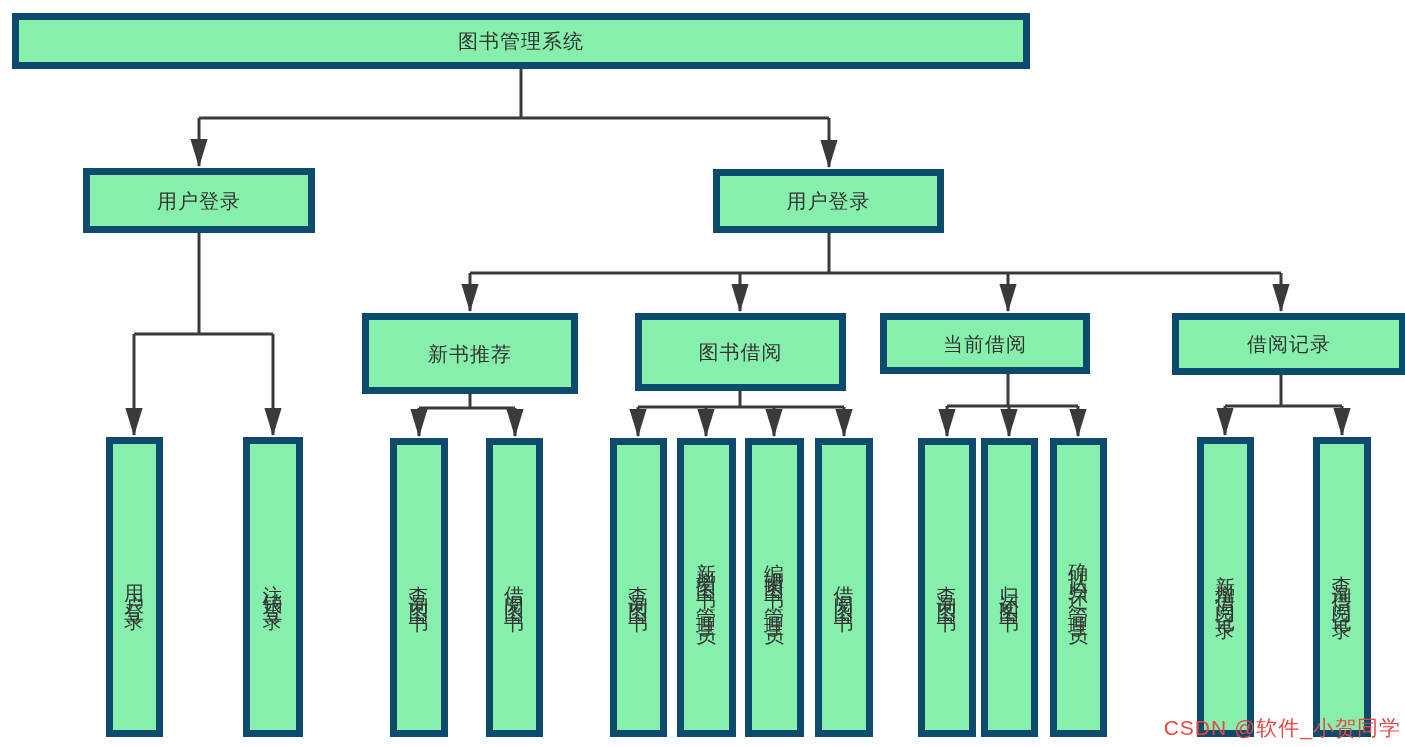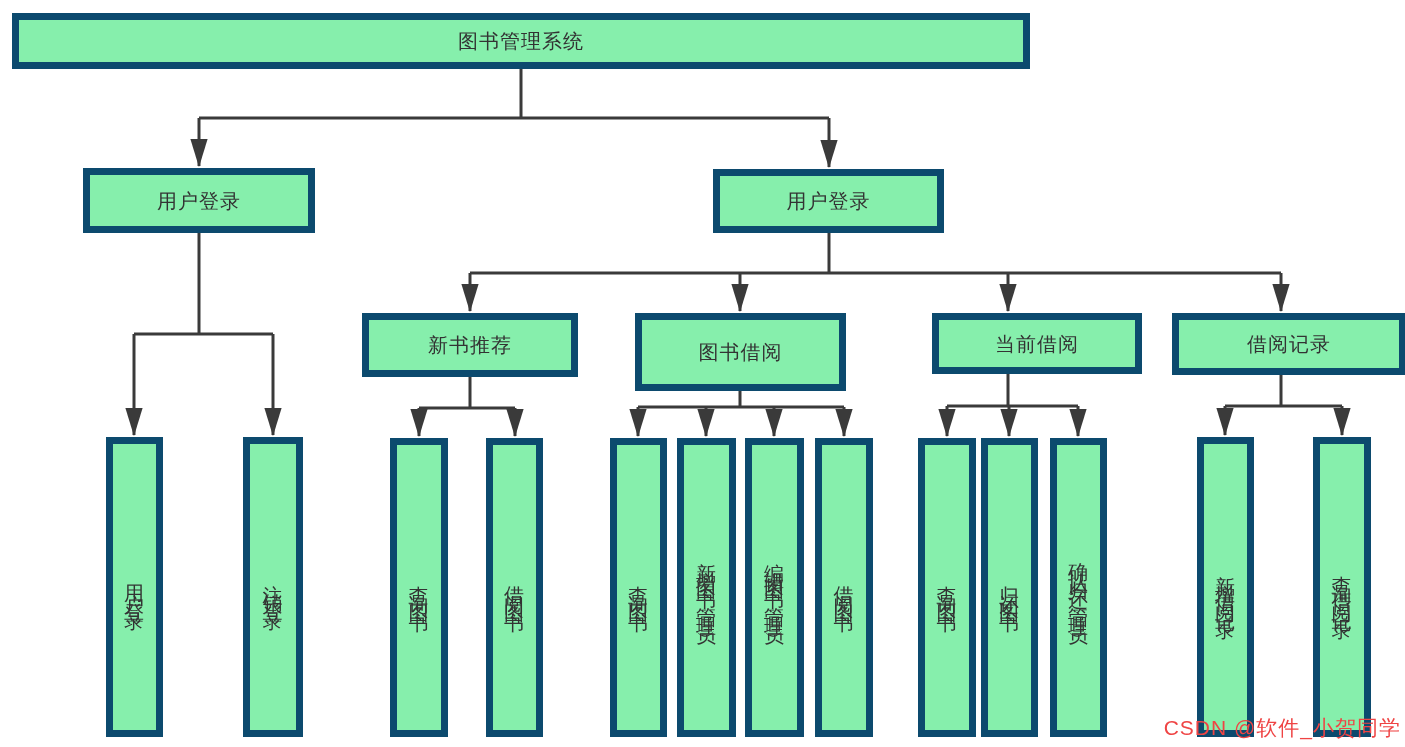--- a/index.html
+++ b/index.html
@@ -69,23 +69,23 @@
     <path d="M1281,375 L1281,406 M1225,406 L1342,406" stroke="#3a3a3a" stroke-width="3" fill="none"></path>
     <line x1="1225" y1="406" x2="1225" y2="435" stroke="#3a3a3a" stroke-width="3" marker-end="url(#arrow)"></line>
     <line x1="1342" y1="406" x2="1342" y2="435" stroke="#3a3a3a" stroke-width="3" marker-end="url(#arrow)"></line>
   </svg>
 
   <div class="node h" style="left:12px;top:13px;width:1018px;height:56px">图书管理系统</div>
 
   <div class="node h" style="left:83px;top:168px;width:232px;height:65px">用户登录</div>
   <div class="node h" style="left:713px;top:169px;width:231px;height:64px">用户登录</div>
 
-  <div class="node h" style="left:362px;top:313px;width:216px;height:64px">新书推荐</div>
+  <div class="node h" style="left:362px;top:313px;width:216px;height:81px">新书推荐</div>
   <div class="node h" style="left:635px;top:313px;width:211px;height:78px">图书借阅</div>
-  <div class="node h" style="left:932px;top:313px;width:210px;height:61px">当前借阅</div>
+  <div class="node h" style="left:880px;top:313px;width:210px;height:61px">当前借阅</div>
   <div class="node h" style="left:1172px;top:313px;width:234px;height:62px">借阅记录</div>
 
   <div class="node v" style="left:106px;top:437px;width:57px;height:300px">用户登录</div>
   <div class="node v" style="left:243px;top:437px;width:60px;height:300px">注销登录</div>
 
   <div class="node v" style="left:390px;top:438px;width:58px;height:299px">查询图书</div>
   <div class="node v" style="left:486px;top:438px;width:57px;height:299px">借阅图书</div>
 
   <div class="node v" style="left:610px;top:438px;width:57px;height:299px">查询图书</div>
   <div class="node v" style="left:677px;top:438px;width:59px;height:299px">新增图书（管理员）</div>

